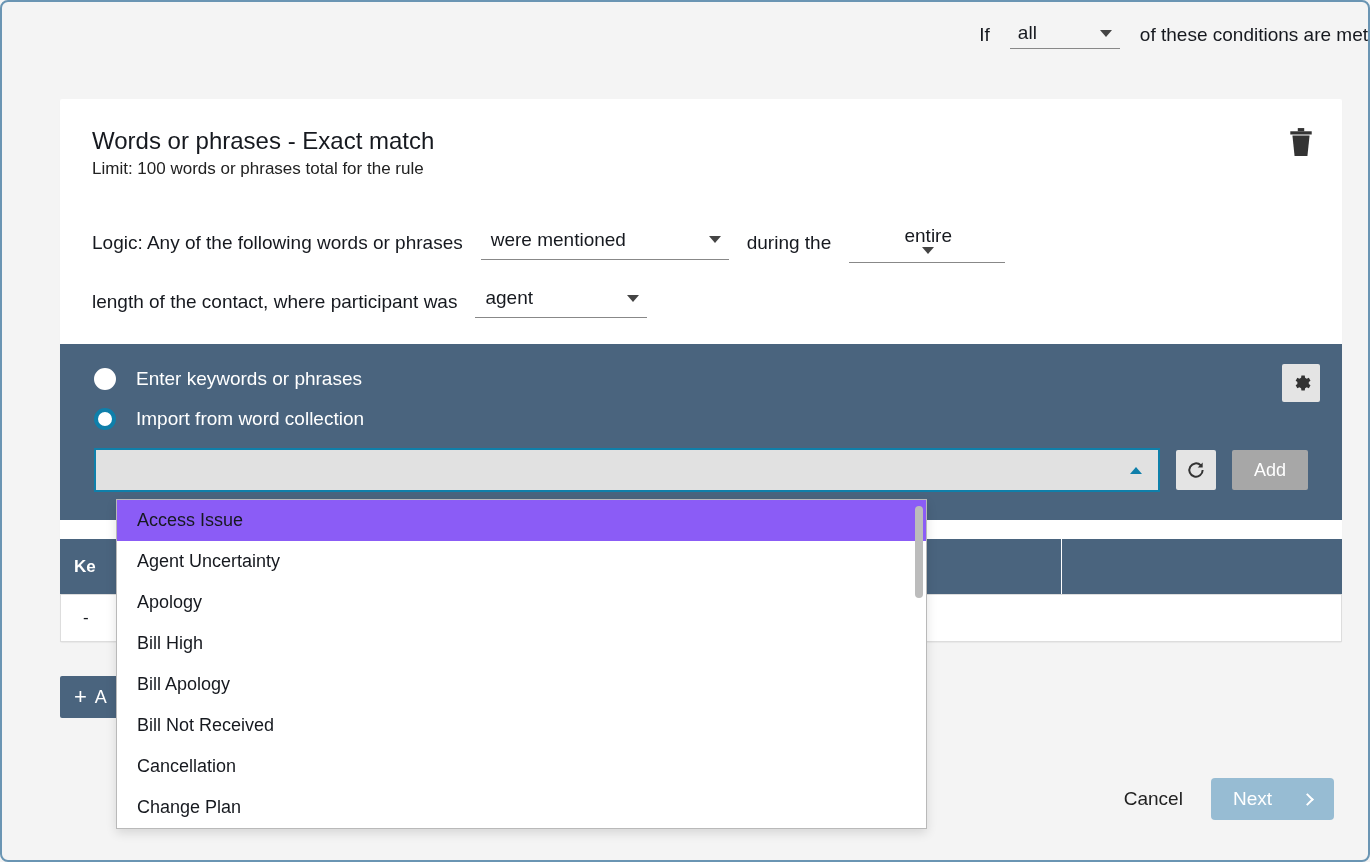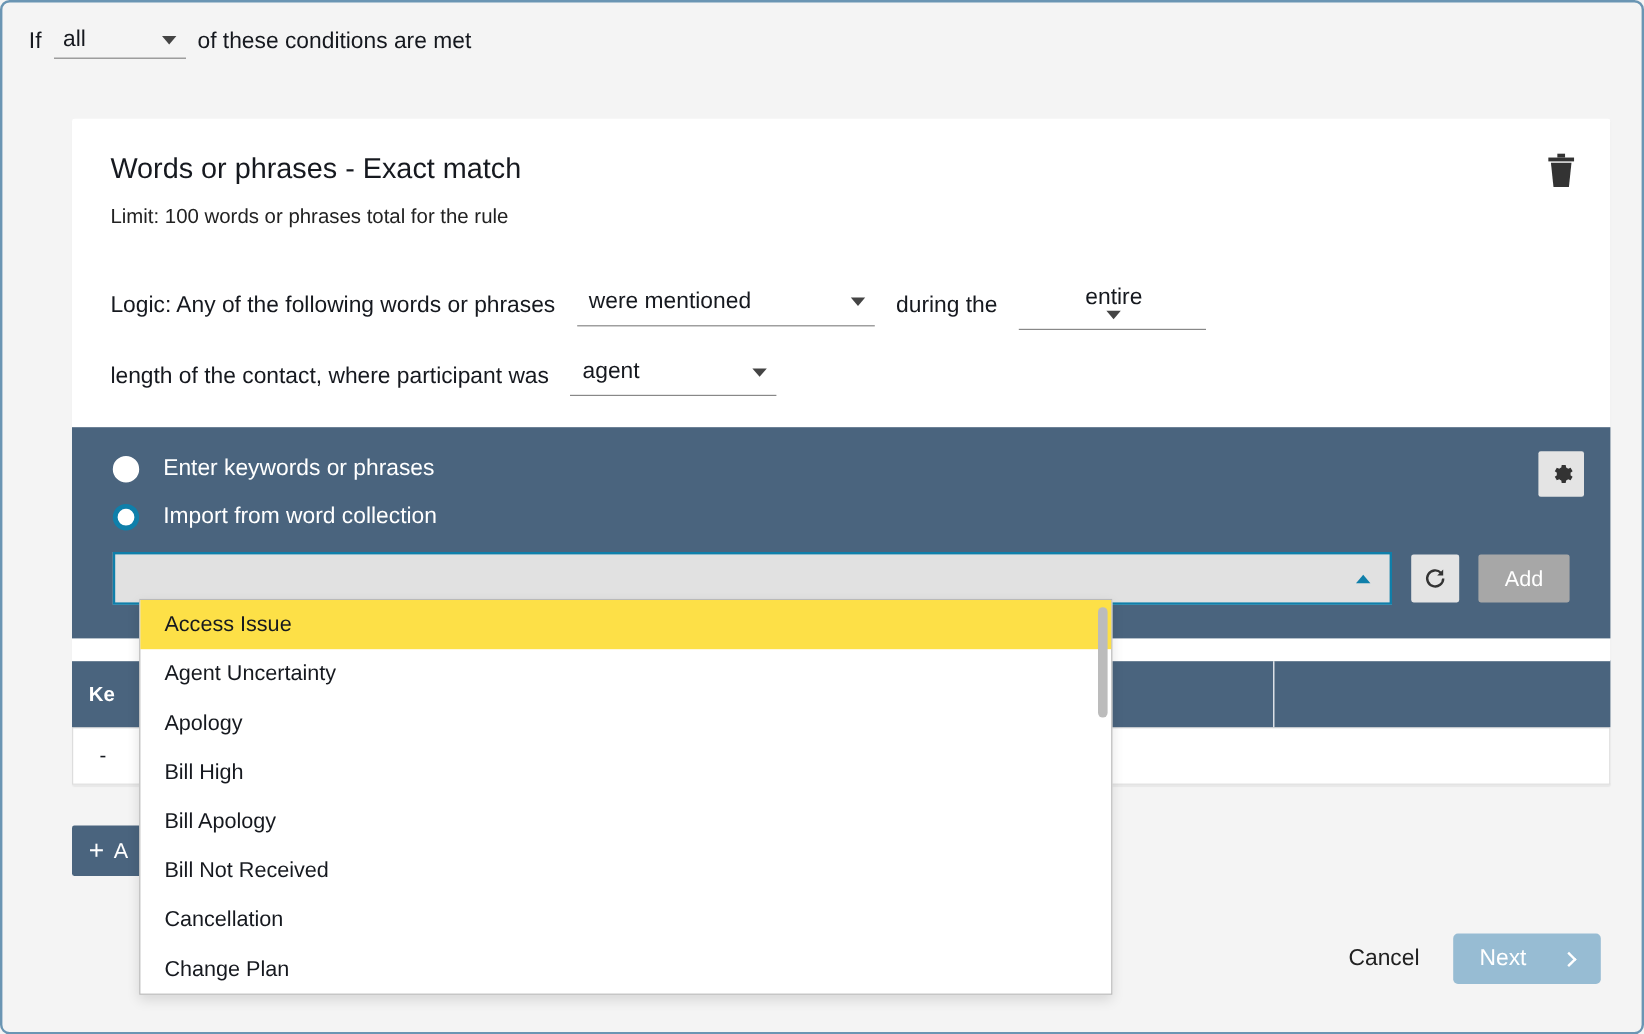--- a/index.html
+++ b/index.html
@@ -12,22 +12,23 @@
     position: relative;
     border: 2px solid #6a95b3;
     border-radius: 8px;
   }
   .page {
     padding: 18px 0 0 22px;
   }
   .top-condition {
     display: flex;
     align-items: center;
-    gap: 10px;
-    font-size: 19px;
+    gap: 20px;
+    font-size: 19px;
+    justify-content: flex-end;
   }
   .inline-select {
     display: inline-flex;
     align-items: center;
     justify-content: space-between;
     border: none;
     border-bottom: 1px solid #888;
     padding: 2px 8px 4px 8px;
     min-width: 110px;
     cursor: pointer;
@@ -56,21 +57,21 @@
     position: relative;
   }
   .card-title {
     font-size: 24px;
     font-weight: 400;
     color: #16191f;
   }
   .card-sub {
     font-size: 17px;
     color: #222;
-    margin-top: 16px;
+    margin-top: 4px;
   }
   .trash-btn {
     position: absolute;
     top: 28px;
     right: 28px;
     cursor: pointer;
   }
   .logic-row {
     margin-top: 44px;
     font-size: 19px;
@@ -256,21 +257,21 @@
     border: 1px solid #b9b9b9;
     box-shadow: 0 4px 10px rgba(0,0,0,0.12);
     z-index: 50;
   }
   .dropdown-item {
     padding: 10px 20px;
     font-size: 18px;
     cursor: pointer;
     white-space: nowrap;
   }
-  .dropdown-item.hover { background: #fde047; }
+  .dropdown-item.hover { background: #8b5cf6; }
   .dropdown-scrollbar {
     position: absolute;
     right: 3px;
     top: 6px;
     width: 8px;
     height: 92px;
     background: #bcbcbc;
     border-radius: 4px;
   }
 </style>

